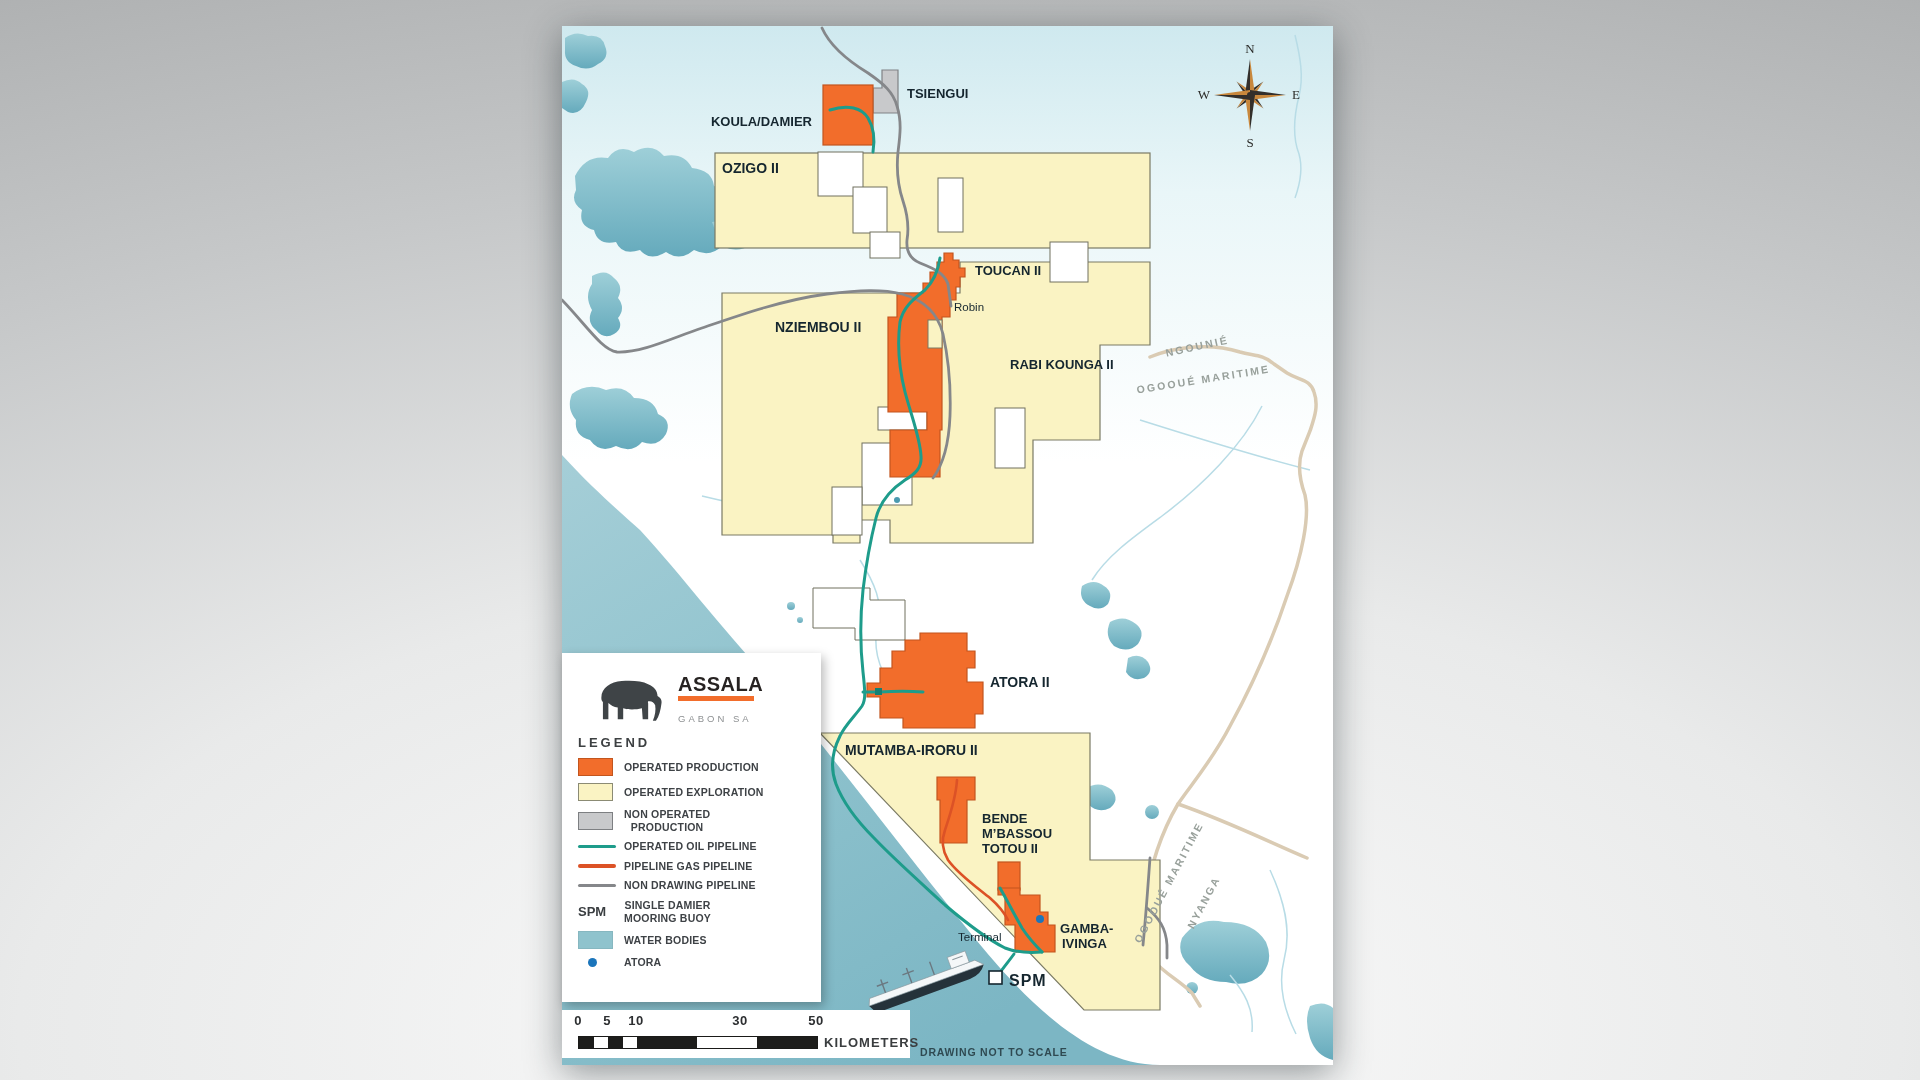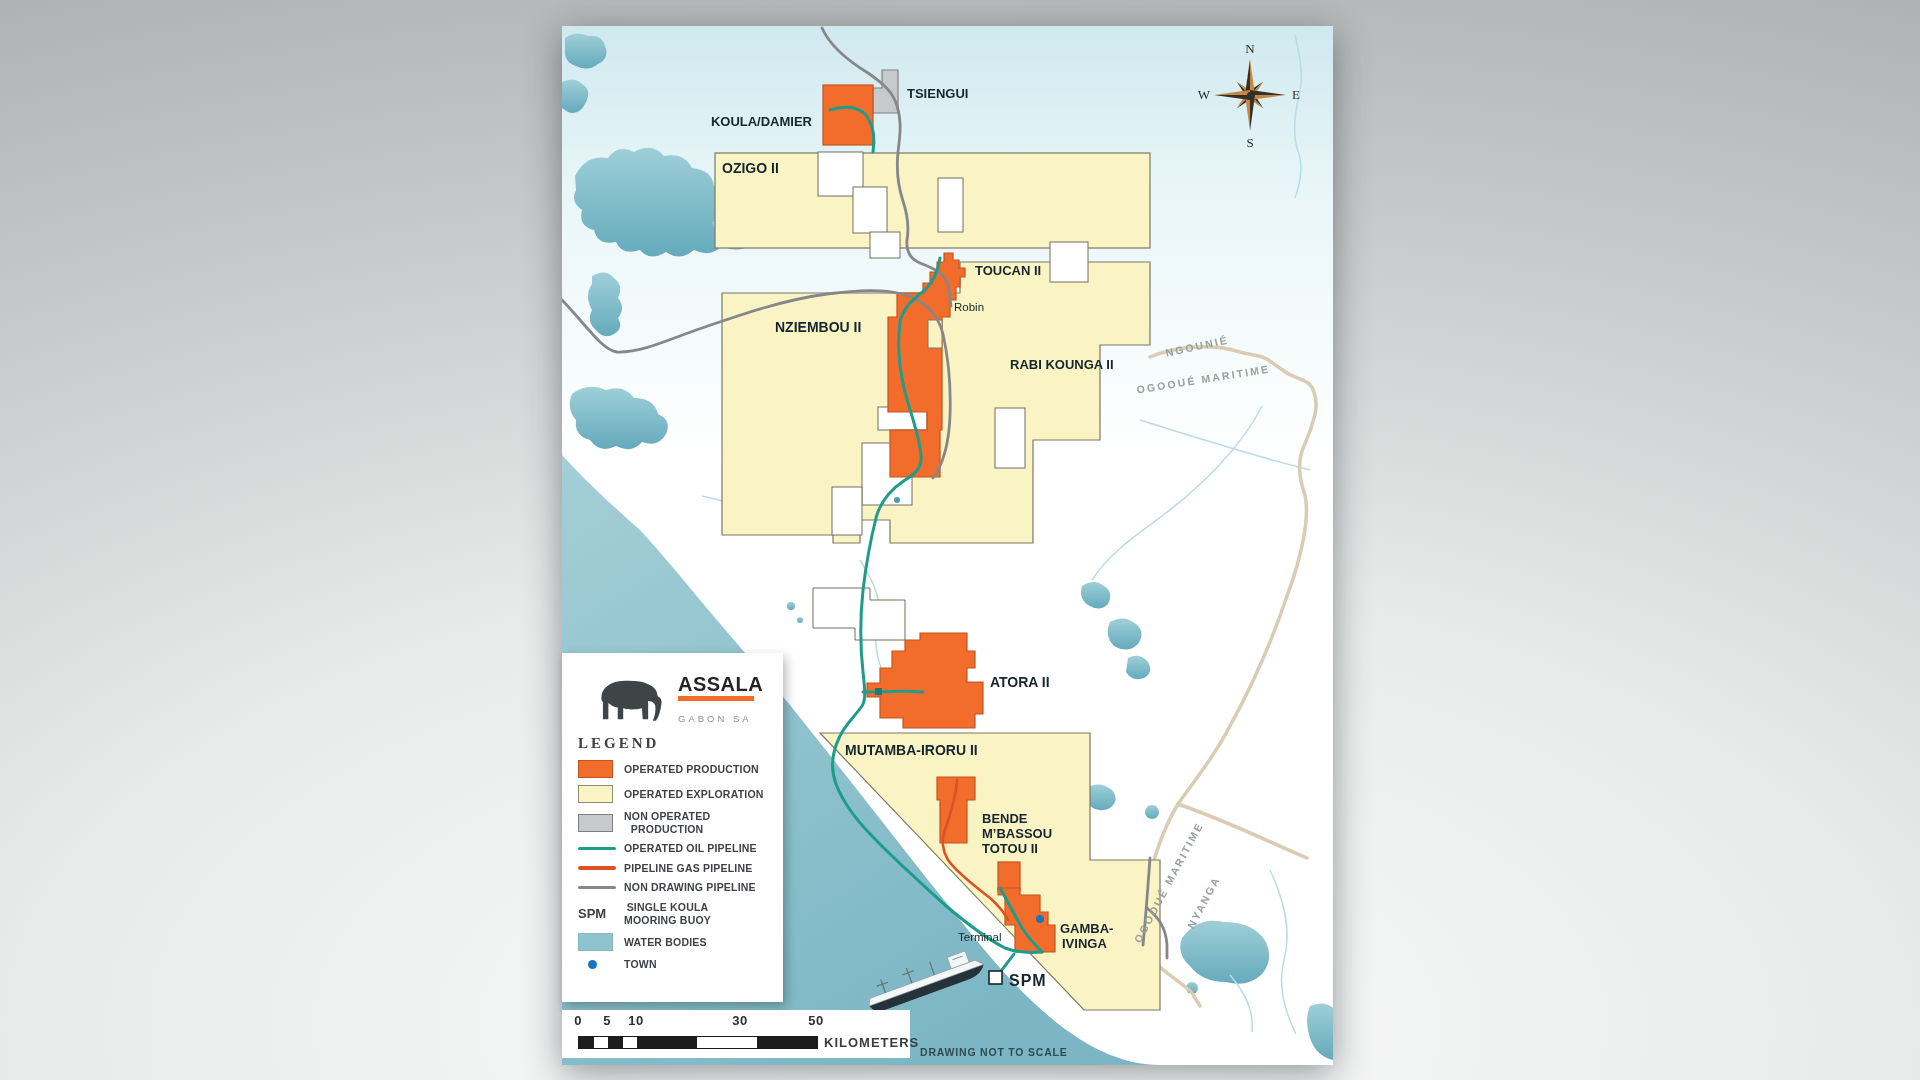--- a/index.html
+++ b/index.html
@@ -9,28 +9,28 @@
     box-shadow:0 8px 34px rgba(25,35,40,.45);background:#fff;}
   .map-frame svg{display:block}
   svg text{font-family:"Liberation Sans",sans-serif;}
   .lbl{fill:#15262F;font-weight:700;}
   .lbl-plain{fill:#15262F;font-weight:400;}
   .region{fill:#98A09B;font-weight:700;letter-spacing:2.2px;font-size:10.5px;}
   .note{fill:#2F4A52;font-weight:700;letter-spacing:.8px;font-size:10.5px;}
   .compass-letter{font-family:"Liberation Serif",serif;fill:#2b2b28;font-size:13px;font-weight:400;}
 
   
-  .legend{position:absolute;left:0;top:627px;width:221px;height:349px;background:#fff;
+  .legend{position:absolute;left:0;top:627px;width:259px;height:349px;background:#fff;
     box-shadow:3px 4px 10px rgba(0,0,0,.28);box-sizing:border-box;padding:14px 10px 8px 16px;}
   .logo-row{display:flex;align-items:center;gap:8px;margin:6px 0 10px 14px;}
   .logo-text{display:flex;flex-direction:column;}
   .brand{font-size:20px;font-weight:800;letter-spacing:.5px;color:#272322;line-height:1;}
   .brand-bar{height:5px;width:76px;margin-top:2px;}
   .brand-sub{font-size:9.5px;letter-spacing:3px;color:#8d9092;margin-top:12px;}
-  .legend-heading{font-size:15px;font-weight:700;letter-spacing:3px;color:#3d4042;margin:4px 0 8px 0;font-family:Liberation Serif, serif;}
+  .legend-heading{font-size:13px;font-weight:700;letter-spacing:3px;color:#3d4042;margin:4px 0 8px 0;}
   .leg-row{display:flex;align-items:center;margin-bottom:7px;}
   .leg-key{width:46px;flex:0 0 46px;display:flex;justify-content:flex-start;align-items:center;}
   .leg-swatch{width:35px;height:18px;box-sizing:border-box;border:1px solid transparent;}
   .leg-line{width:38px;height:3.5px;border-radius:2px;}
   .leg-dot{width:9px;height:9px;border-radius:50%;margin-left:10px;}
   .leg-sym{font-size:13px;font-weight:700;color:#3a3e41;}
   .leg-label{font-size:10.5px;font-weight:700;color:#3E4246;letter-spacing:.2px;
     line-height:1.2;white-space:pre-line;text-align:center;}
 
   
@@ -268,34 +268,34 @@
         <div class="leg-row">
           <div class="leg-key">
             <div class="leg-line" style="background: rgb(133, 135, 138);"></div>
           </div>
           <div class="leg-label">NON DRAWING PIPELINE</div>
         </div>
         <div class="leg-row">
           <div class="leg-key">
             <div class="leg-sym">SPM</div>
           </div>
-          <div class="leg-label">SINGLE KOULA
+          <div class="leg-label">SINGLE DAMIER
 MOORING BUOY</div>
         </div>
         <div class="leg-row">
           <div class="leg-key">
             <div class="leg-swatch" style="background: rgb(143, 195, 205); border-color: rgb(134, 183, 192);"></div>
           </div>
           <div class="leg-label">WATER BODIES</div>
         </div>
         <div class="leg-row">
           <div class="leg-key">
             <div class="leg-dot" style="background: rgb(27, 117, 187);"></div>
           </div>
-          <div class="leg-label">TOWN</div>
+          <div class="leg-label">ATORA</div>
         </div>
       </div>
   </div>
 
   <div class="scalebar">
     <div id="sb-nums">
         <div class="sb-num" style="left: 16px;">0</div>
         <div class="sb-num" style="left: 45px;">5</div>
         <div class="sb-num" style="left: 74px;">10</div>
         <div class="sb-num" style="left: 134px; margin-top: 23px;">20</div>

